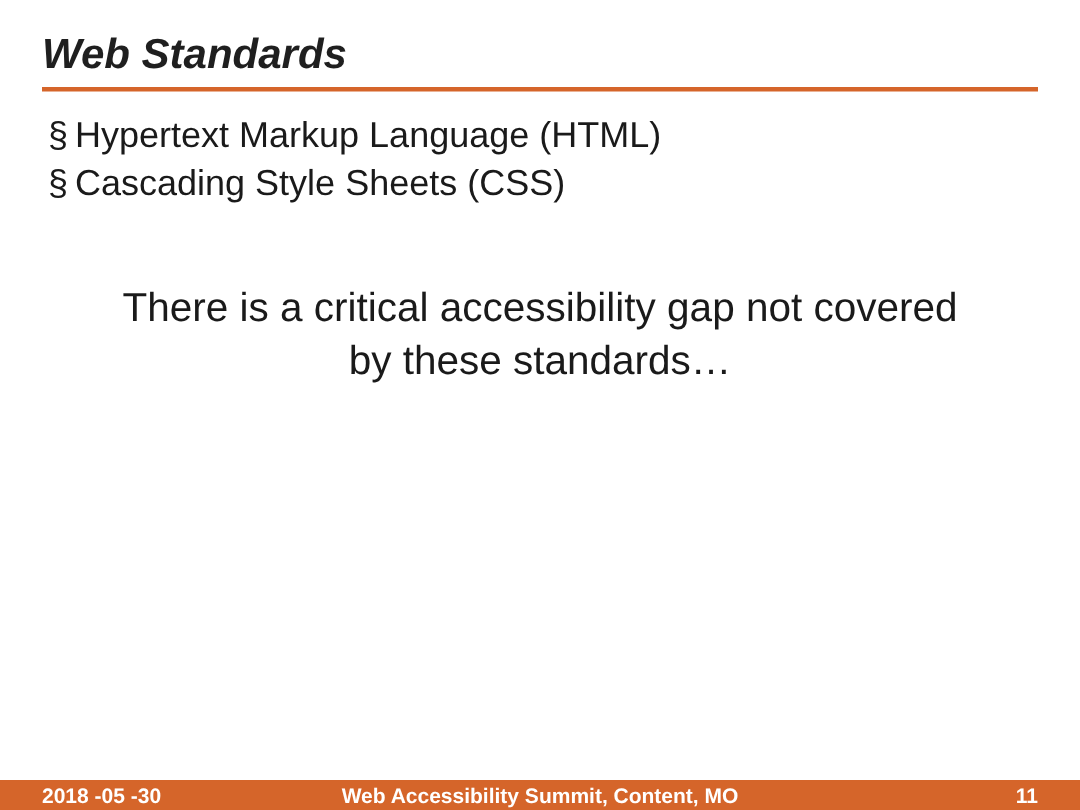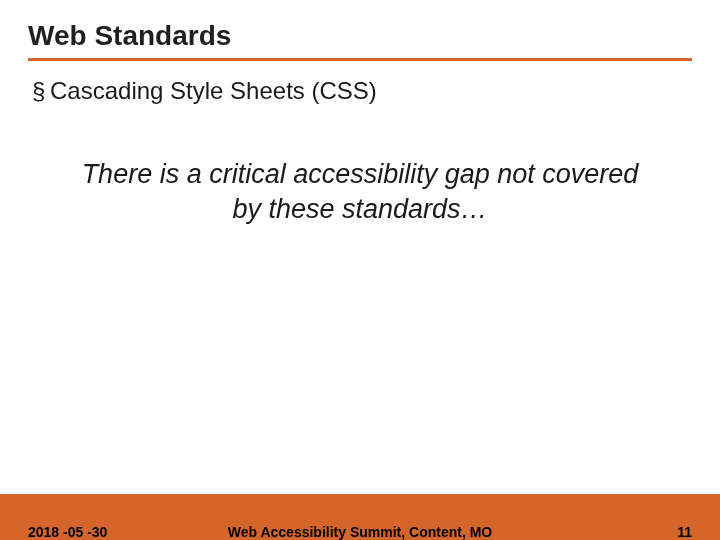--- a/index.html
+++ b/index.html
@@ -17,20 +17,21 @@
       padding: 20px 28px 0 28px;
       position: relative;
     }
     .title {
       font-size: 28px;
       font-weight: bold;
       color: #1f1f1f;
       padding-bottom: 6px;
       border-bottom: 3px solid #d5652a;
       margin-bottom: 14px;
+      font-style: italic;
     }
     .bullets {
       list-style: none;
       padding-left: 4px;
     }
     .bullets li {
       font-size: 24px;
       line-height: 1.32;
       color: #1a1a1a;
       padding-left: 18px;
@@ -44,32 +45,31 @@
       top: 0;
       color: #1a1a1a;
     }
     .gap-text {
       font-size: 27px;
       color: #1a1a1a;
       text-align: center;
       margin: 50px auto 0 auto;
       max-width: 570px;
       line-height: 1.3;
-      font-style: italic;
     }
     .footer {
       position: absolute;
       left: 0;
       bottom: 0;
       width: 100%;
-      height: 46px;
+      height: 20px;
       background: #d5652a;
-      color: #000000;
+      color: #ffffff;
       display: flex;
-      align-items: flex-end;
+      align-items: center;
       font-size: 14px;
       font-weight: bold;
       padding: 0 28px;
     }
     .footer .date { flex: 0 0 auto; }
     .footer .event {
       position: absolute;
       left: 50%;
       transform: translateX(-50%);
       white-space: nowrap;
@@ -78,20 +78,21 @@
       margin-left: auto;
     }
   </style>
 </head>
 <body>
 
 <div class="slide">
   <h1 class="title">Web Standards</h1>
 
   <ul class="bullets">
+    <li>Hypertext Markup Language (HTML)</li>
     <li>Cascading Style Sheets (CSS)</li>
   </ul>
 
   <div class="gap-text">There is a critical accessibility gap not covered by these standards…</div>
 
   <div class="footer">
     <span class="date">2018 -05 -30</span>
     <span class="event">Web Accessibility Summit, Content, MO</span>
     <span class="page">11</span>
   </div>

